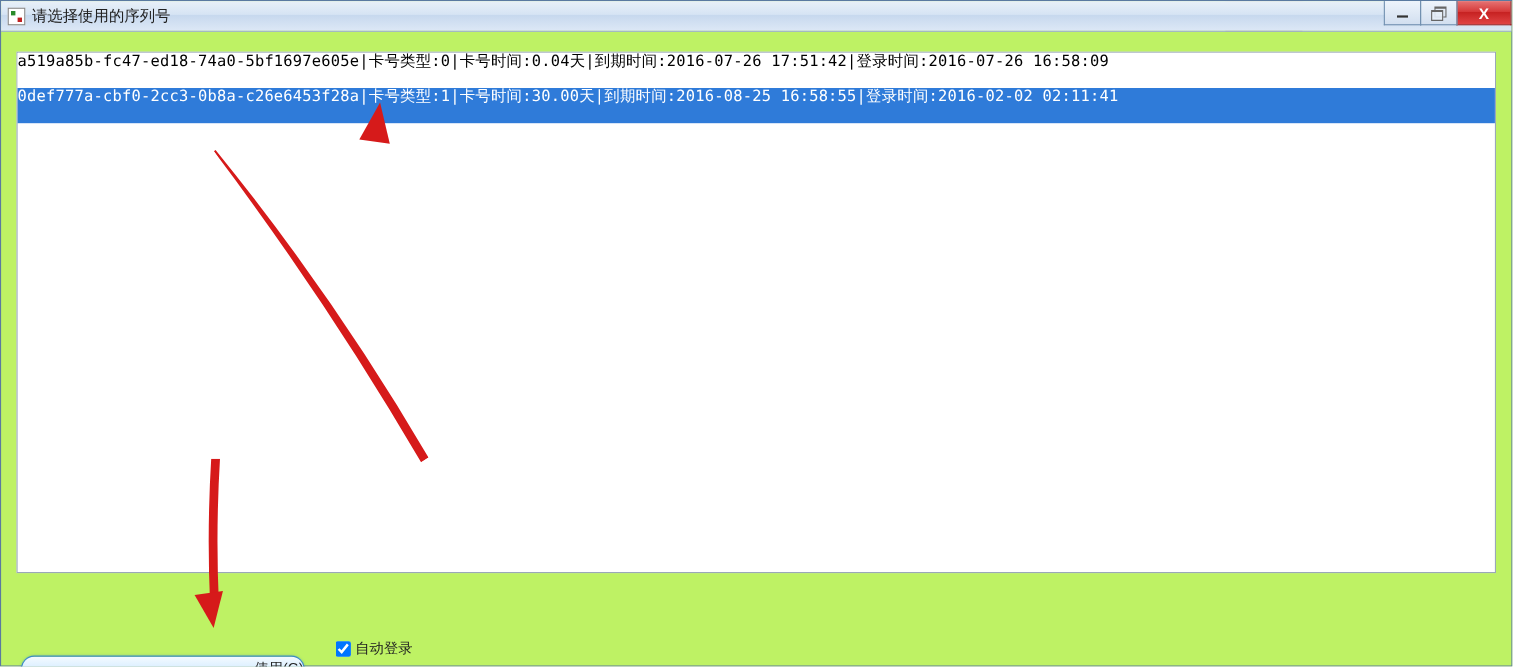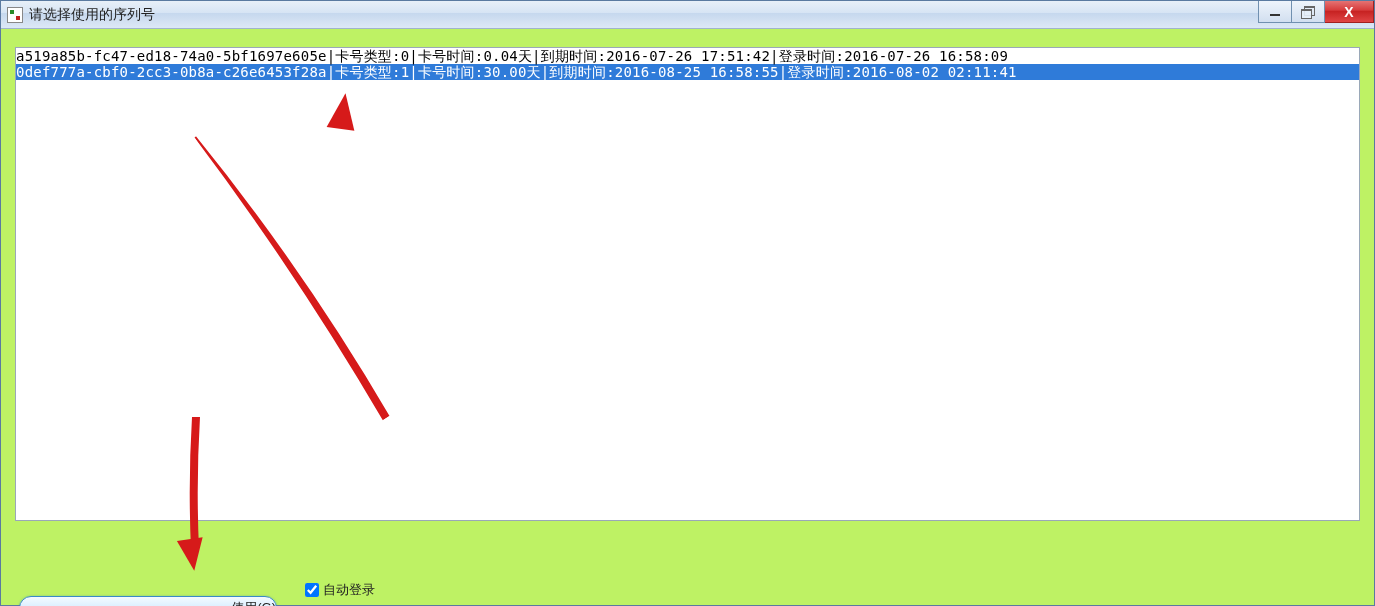--- a/index.html
+++ b/index.html
@@ -110,21 +110,21 @@
     .content-area {
       position: absolute;
       left: 14px;
       top: 46px;
       right: 14px;
       height: 474px;
       background: #fff;
       border: 1px solid #9aa8b8;
     }
     .list-row {
-      height: 16px;
+      height: 32px;
       line-height: 16px;
       font-size: 14px;
       white-space: nowrap;
       font-family: "SimSun", "NSimSun", monospace;
       letter-spacing: 0.2px;
     }
     .list-row.normal {
       color: #000;
       background: #fff;
     }
@@ -239,21 +239,21 @@
     <div class="titlebar-text">请选择使用的序列号</div>
     <div class="window-controls">
       <div class="wc-btn min"></div>
       <div class="wc-btn max"></div>
       <div class="wc-btn close">X</div>
     </div>
   </div>
 
   <div class="content-area">
     <div class="list-row normal">a519a85b-fc47-ed18-74a0-5bf1697e605e|卡号类型:0|卡号时间:0.04天|到期时间:2016-07-26 17:51:42|登录时间:2016-07-26 16:58:09</div>
-    <div class="list-row selected">0def777a-cbf0-2cc3-0b8a-c26e6453f28a|卡号类型:1|卡号时间:30.00天|到期时间:2016-08-25 16:58:55|登录时间:2016-08-02 02:11:41</div>
+    <div class="list-row selected">0def777a-cbf0-2cc3-0b8a-c26e6453f28a|卡号类型:1|卡号时间:30.00天|到期时间:2016-08-25 16:58:55|登录时间:2016-02-02 02:11:41</div>
   </div>
 
   <div class="bottom-bar">
     <div class="use-button">
       <span>使用(G)</span>
     </div>
     <label class="auto-login">
       <input type="checkbox" checked="" style="">
       <span>自动登录</span>
     </label>

